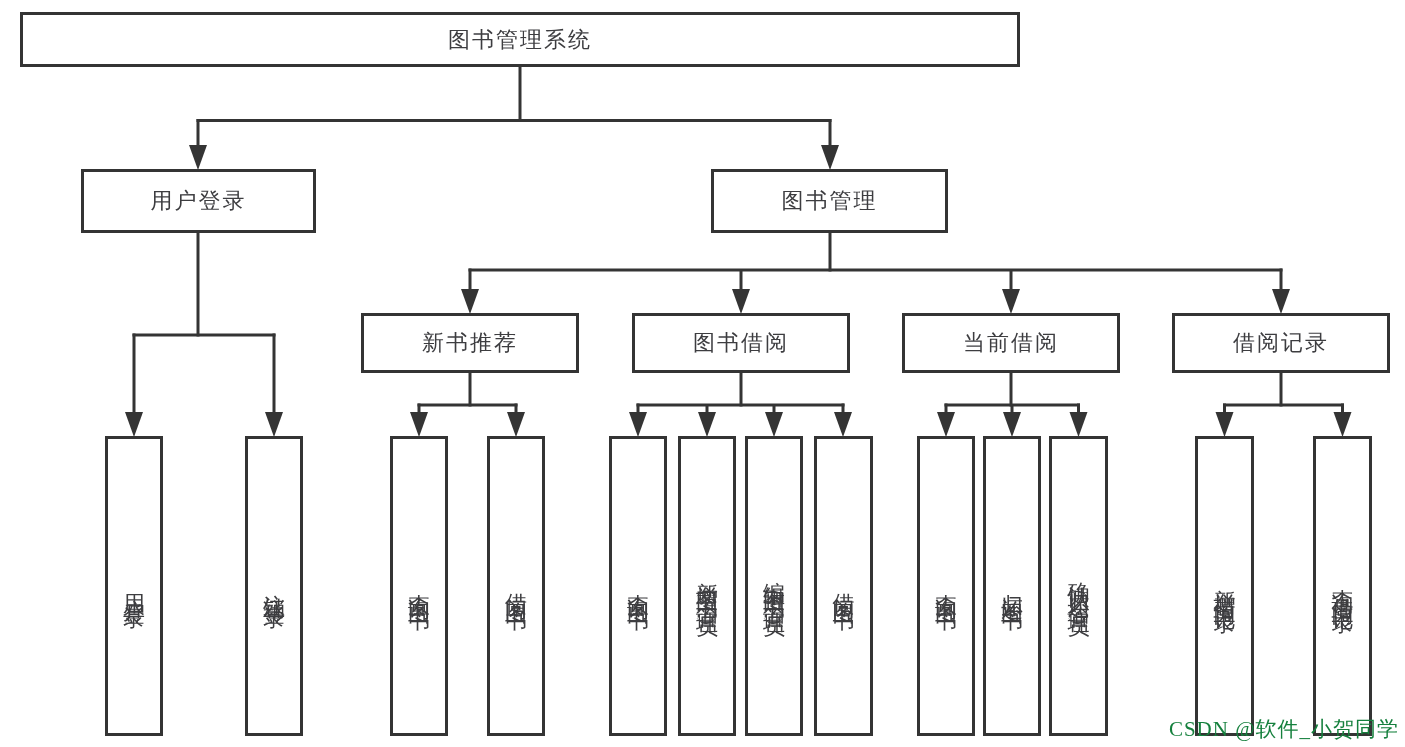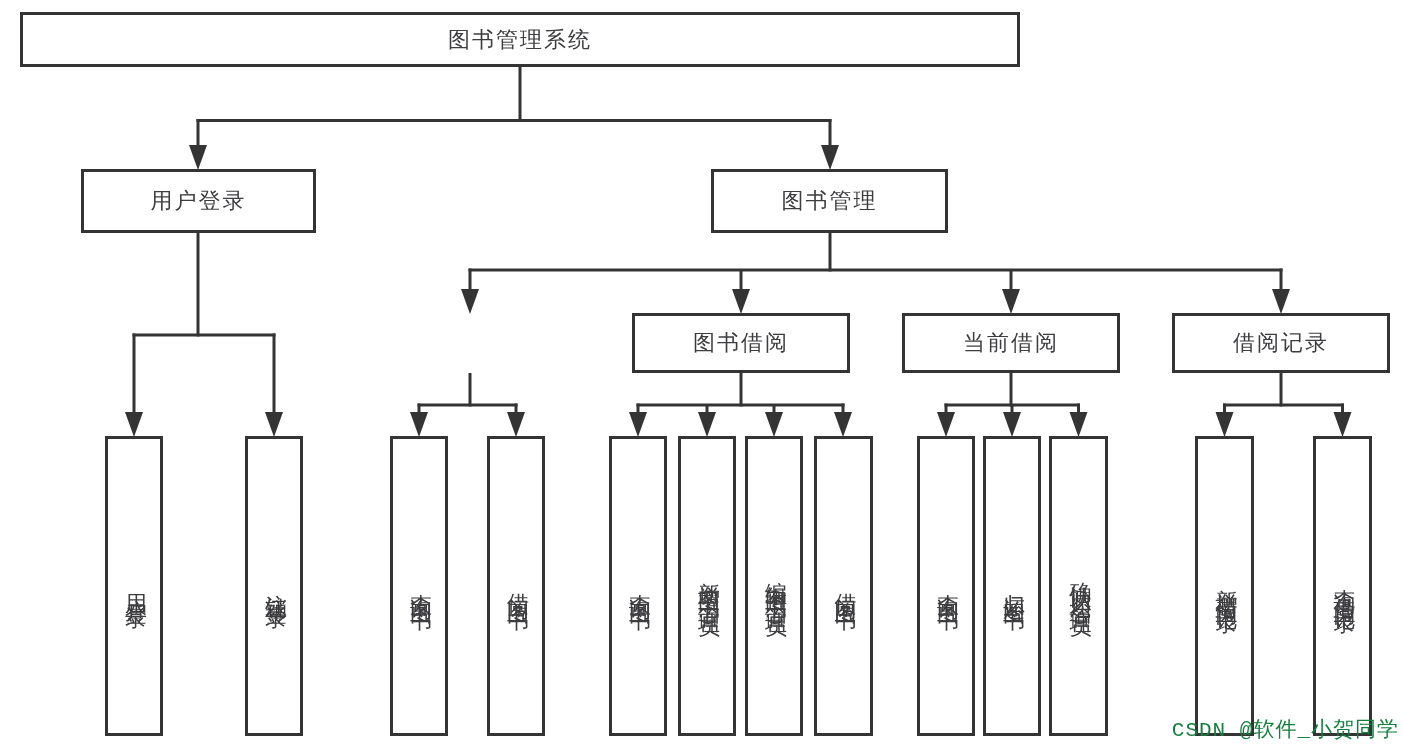--- a/index.html
+++ b/index.html
@@ -1,20 +1,20 @@
 <!DOCTYPE html>
 <html><head>
 <meta charset="utf-8">
 <style>
   html,body{margin:0;padding:0;background:#ffffff;}
   .stage{
     position:relative;
     width:1405px;height:747px;
     background:#ffffff;
-    font-family:Liberation Mono, monospace;
+    font-family:Liberation Serif, serif;
     overflow:hidden;
   }
   .connectors{position:absolute;left:0;top:0;width:1405px;height:747px;}
   .node{
     position:absolute;
     box-sizing:border-box;
     border:3px solid #343434;
     background:#ffffff;
     display:flex;align-items:center;justify-content:center;
     color:#3d3d40;
@@ -106,20 +106,23 @@
     <span>图书管理系统</span>
   </div>
 
   <div class="node" style="left:81px;top:169px;width:235px;height:64px;">
     <span>用户登录</span>
   </div>
   <div class="node" style="left:711px;top:169px;width:237px;height:64px;text-align:center;">
     <span>图书管理</span>
   </div>
 
+  <div class="node" style="left:361px;top:313px;width:218px;height:60px;">
+    <span>新书推荐</span>
+  </div>
   <div class="node" style="left:632px;top:313px;width:218px;height:60px;">
     <span>图书借阅</span>
   </div>
   <div class="node" style="left:902px;top:313px;width:218px;height:60px;">
     <span>当前借阅</span>
   </div>
   <div class="node" style="left:1172px;top:313px;width:218px;height:60px;">
     <span>借阅记录</span>
   </div>
 

